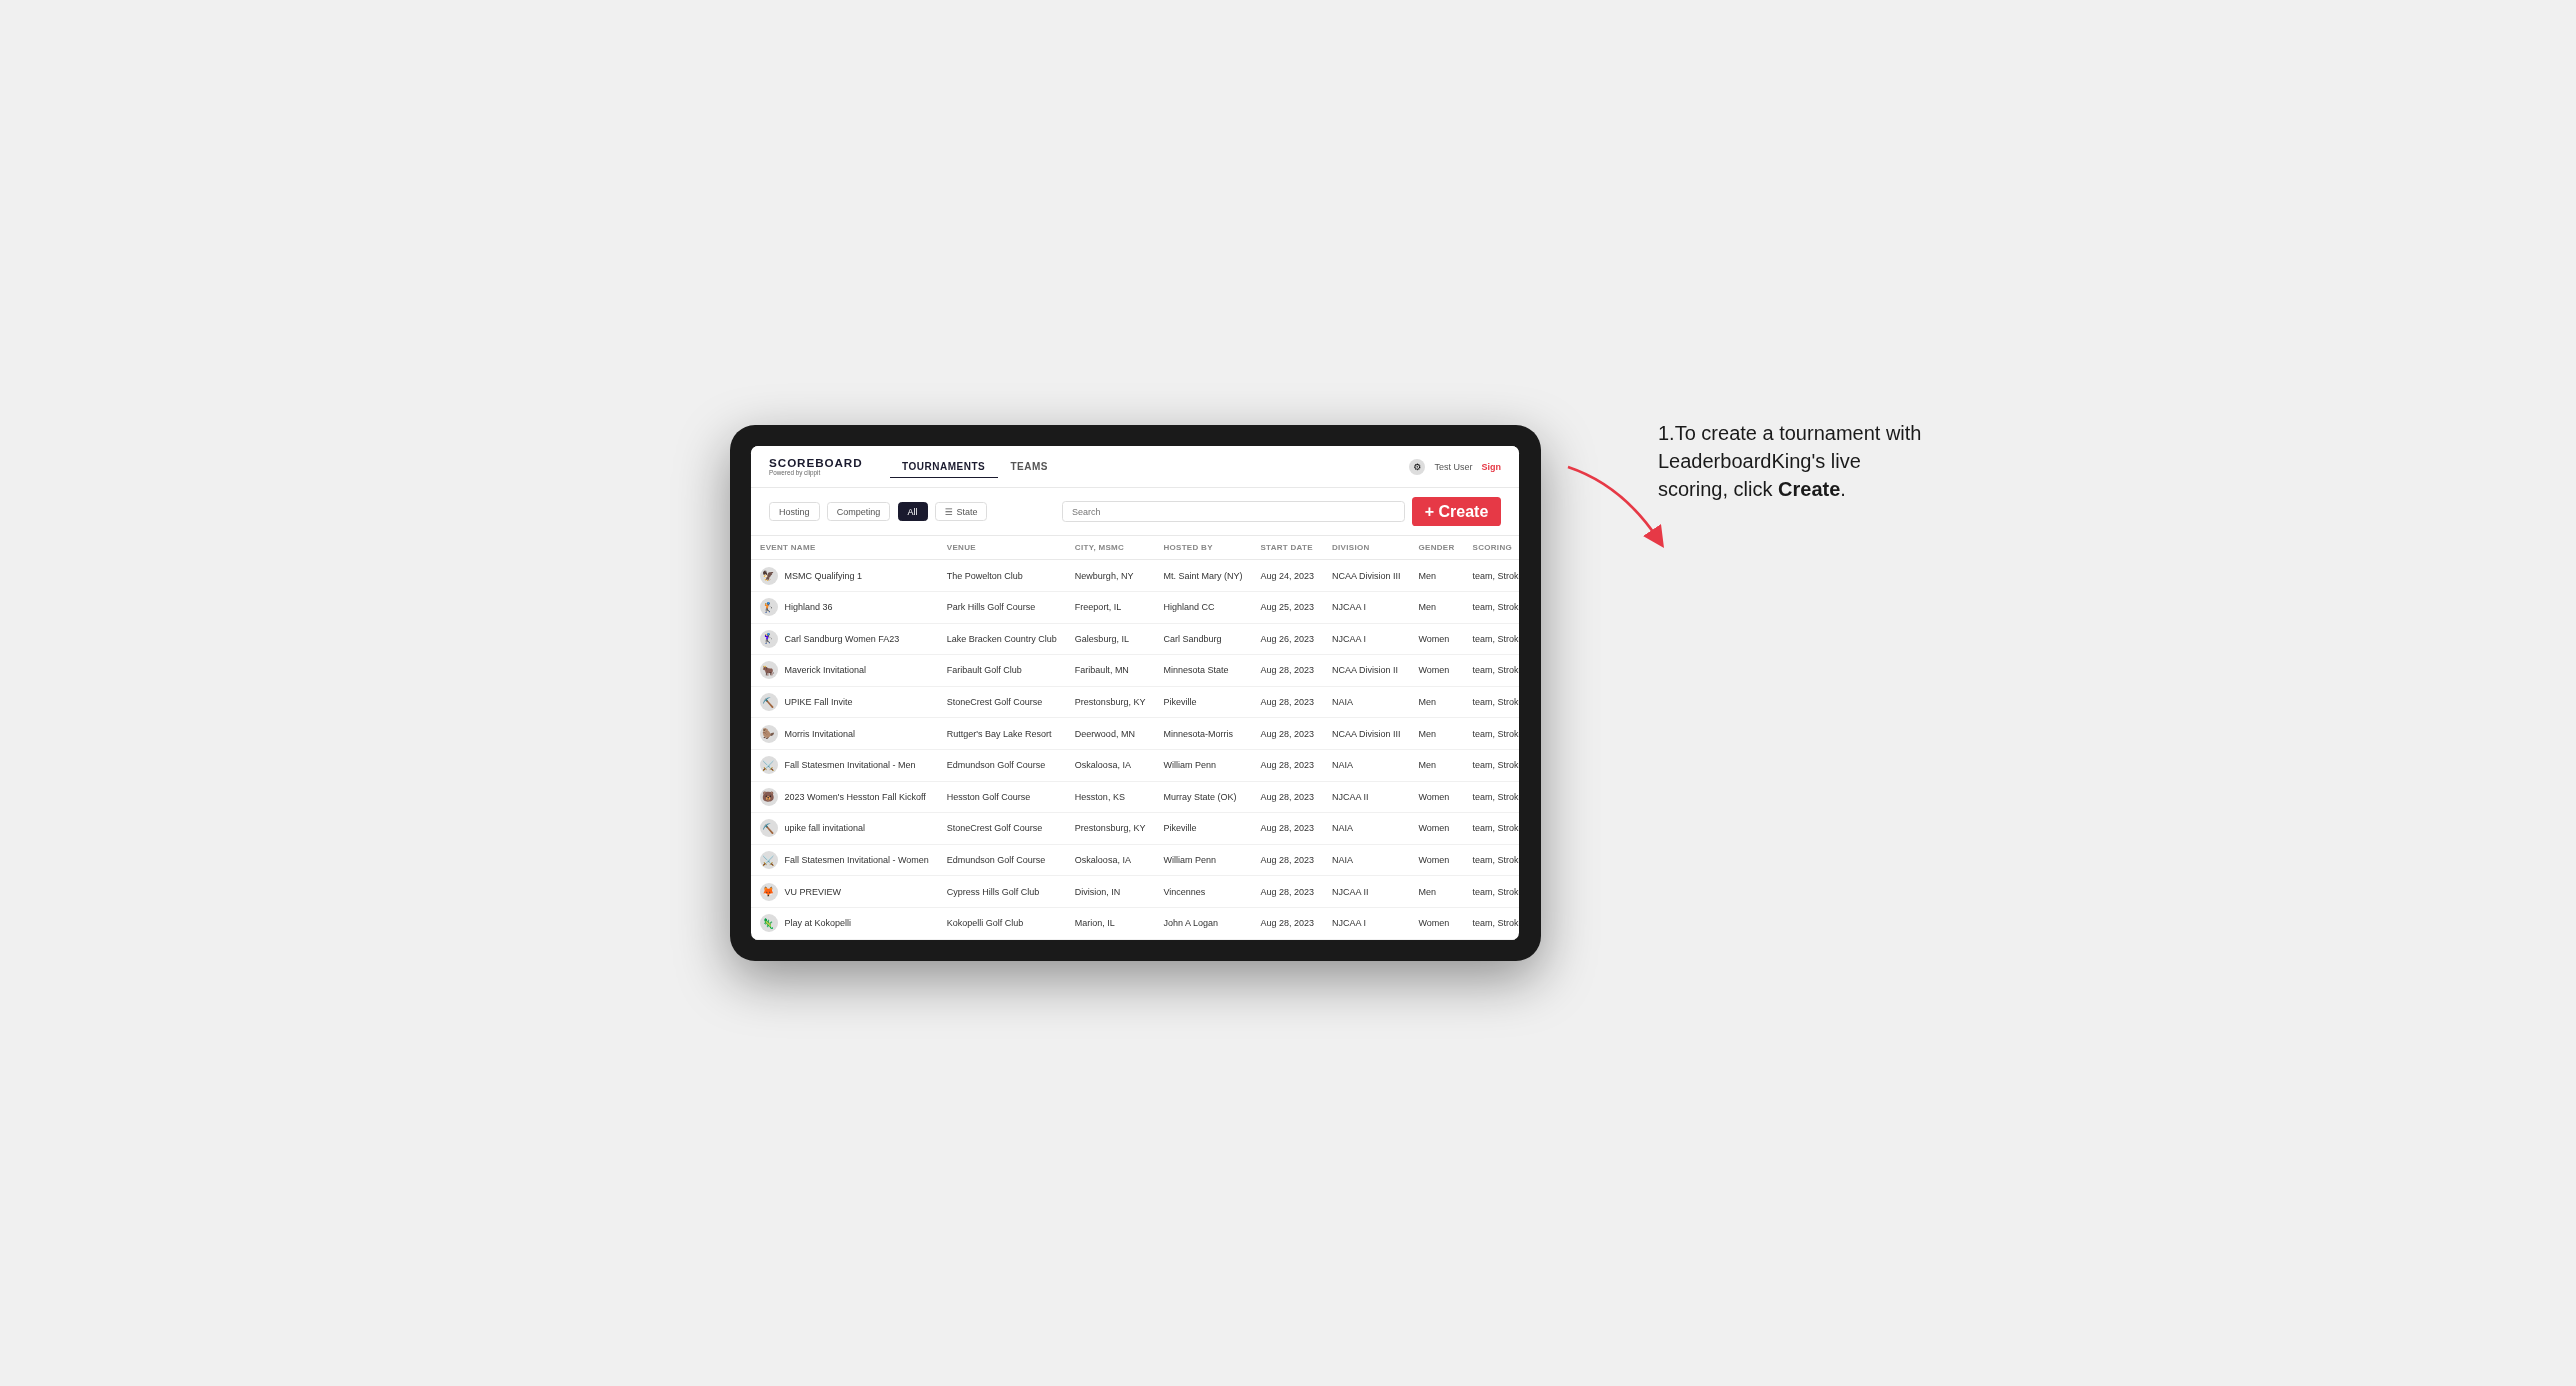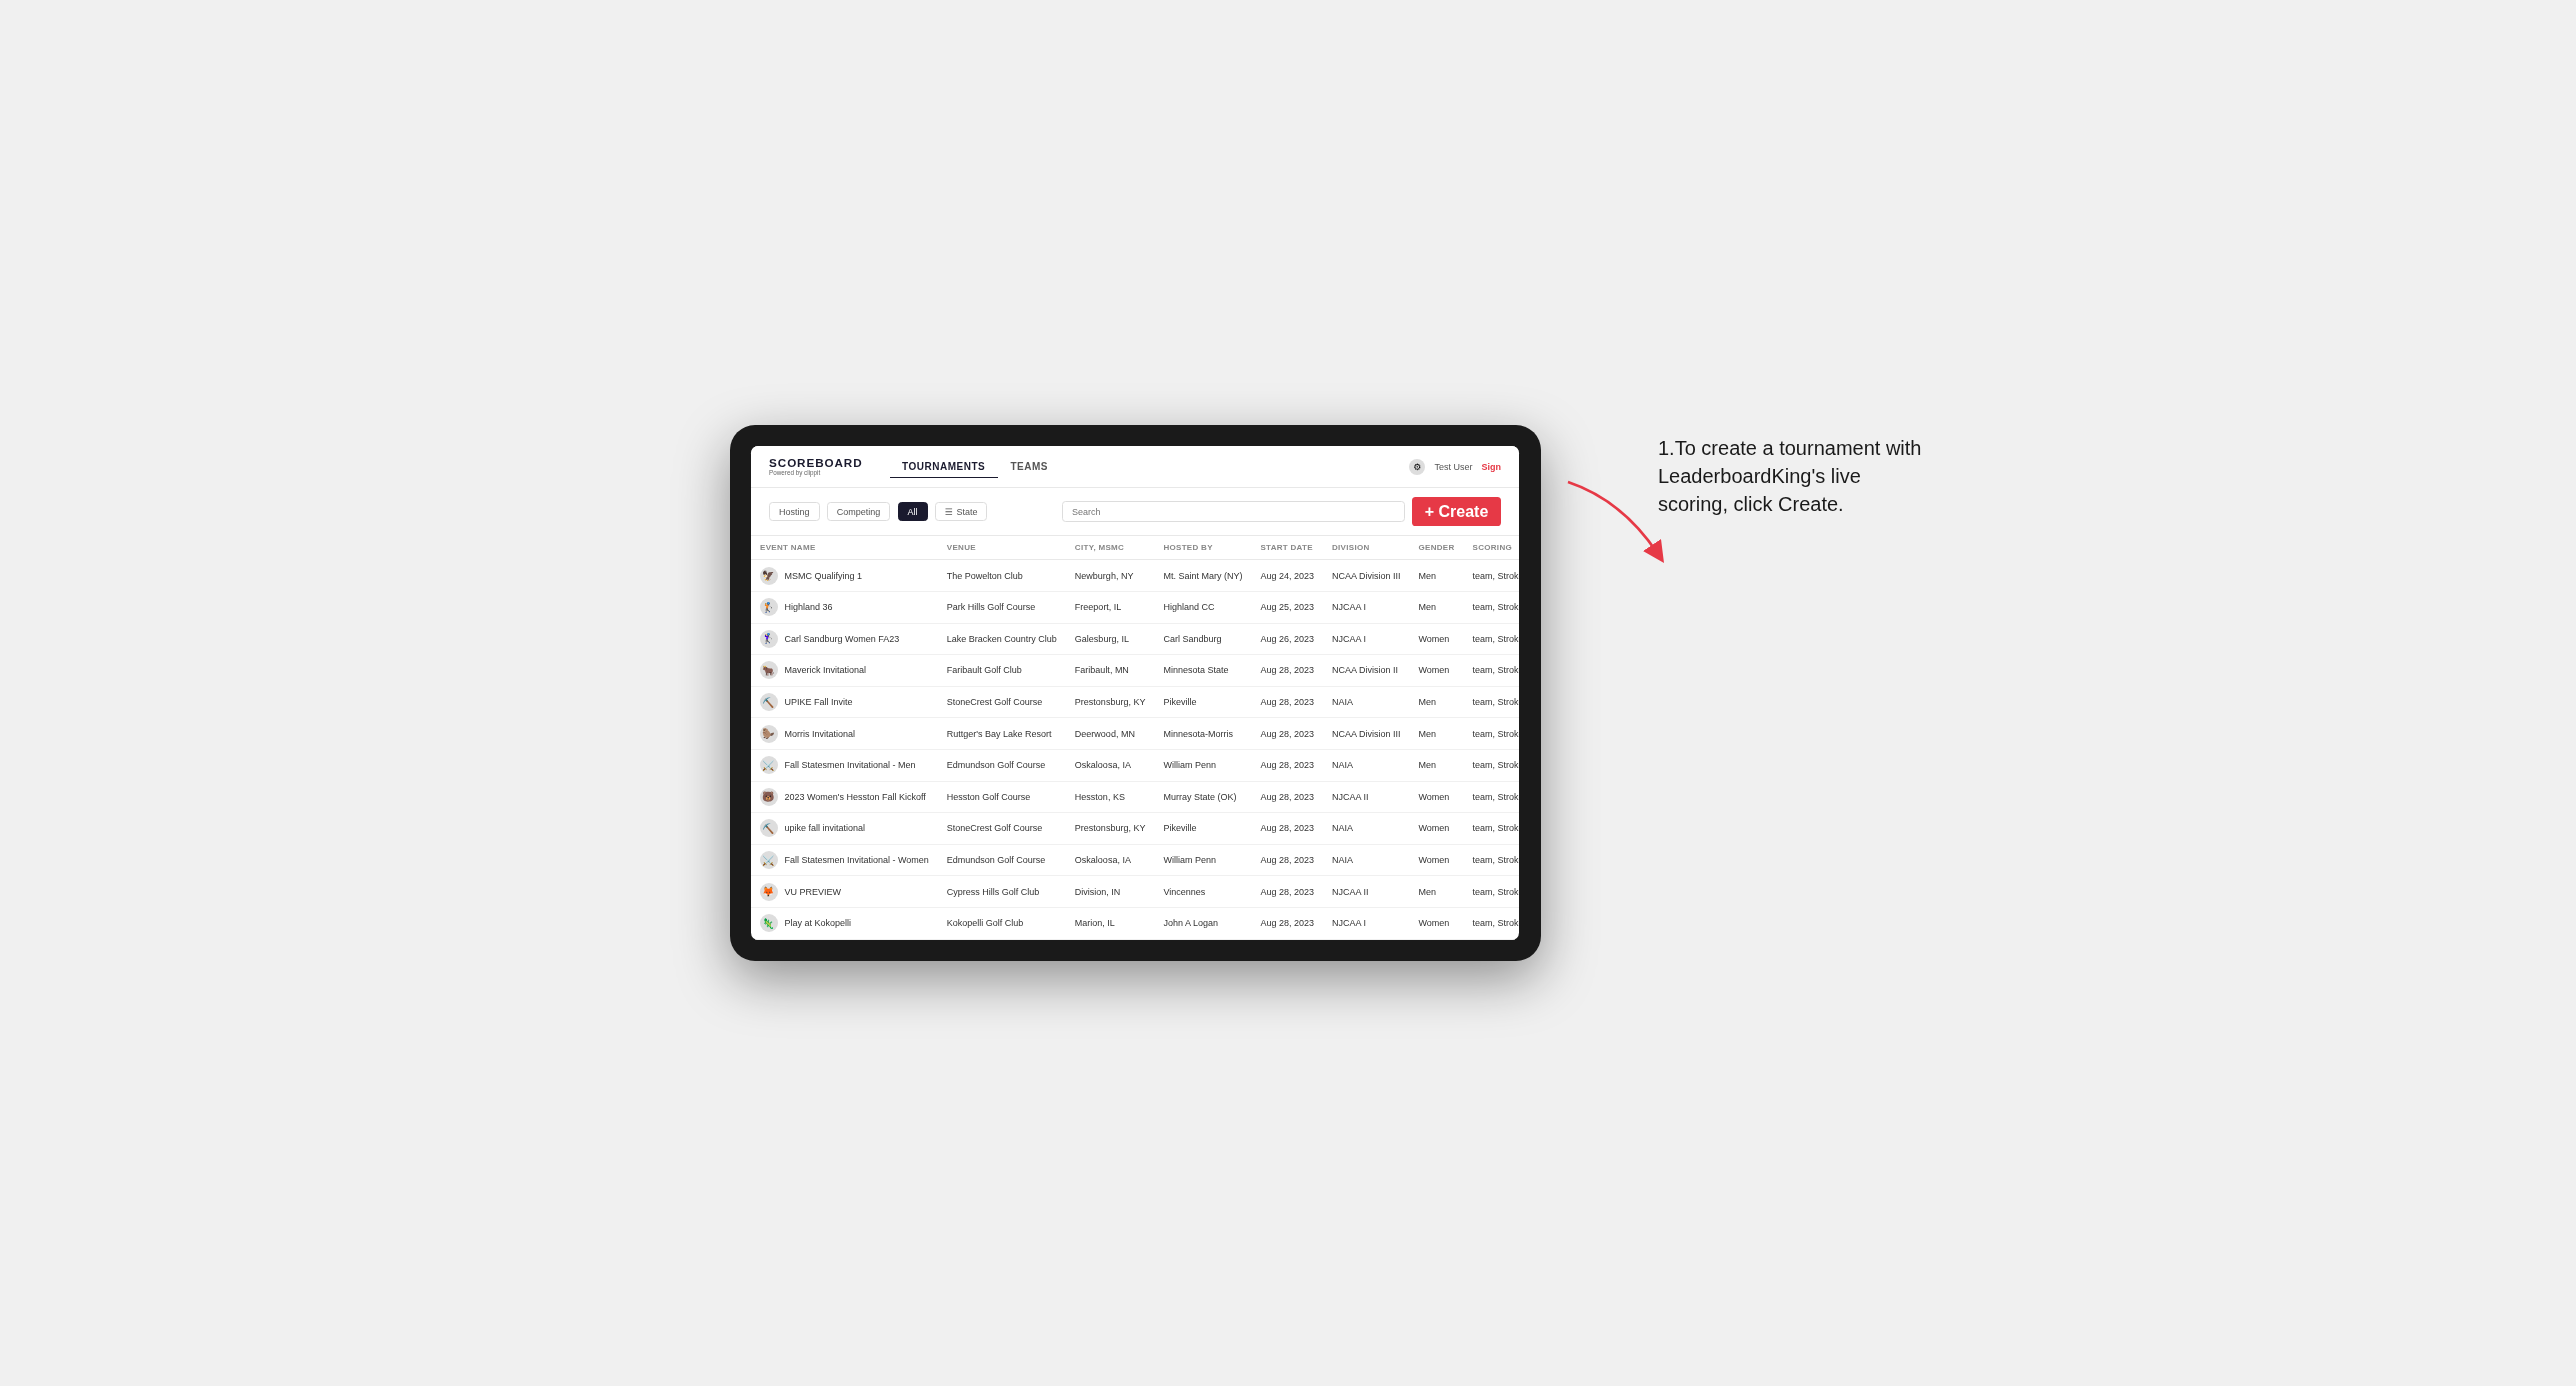--- a/index.html
+++ b/index.html
@@ -23,21 +23,21 @@
     }
 
     
     .tablet {
       background: #1a1a1a;
       border-radius: 25px;
       padding: 21.6px;
       box-shadow: 0 18px 54px rgba(0,0,0,0.4);
       flex: 1;
       max-width: 811px;
-      margin: 0 auto;
+      margin: 15px auto;
     }
 
     .tablet-screen {
       background: #fff;
       border-radius: 7.2px;
       overflow: hidden;
       min-height: 469px;
     }
 
     
@@ -239,21 +239,21 @@
       right: -9px;
       top: 0;
       width: 306px;
       font-size: 20px;
       line-height: 1.4;
       color: #1a1a1a;
       padding-left: 18px;
     }
 
     .annotation .bold {
-      font-weight: 400;
+      font-weight: 700;
     }
 
     .col-event { width: 180px; }
     .col-venue { width: 126px; }
     .col-city { width: 90px; }
     .col-hosted { width: 108px; }
     .col-date { width: 81px; }
     .col-division { width: 90px; }
     .col-gender { width: 50px; }
     .col-scoring { width: 90px; }

